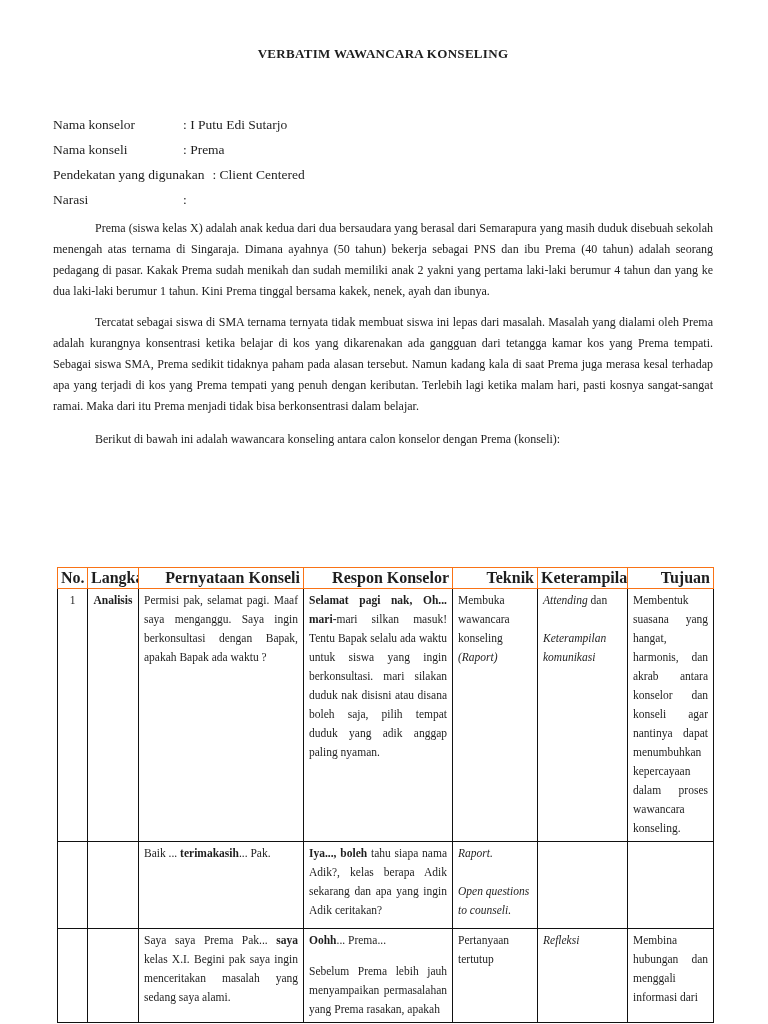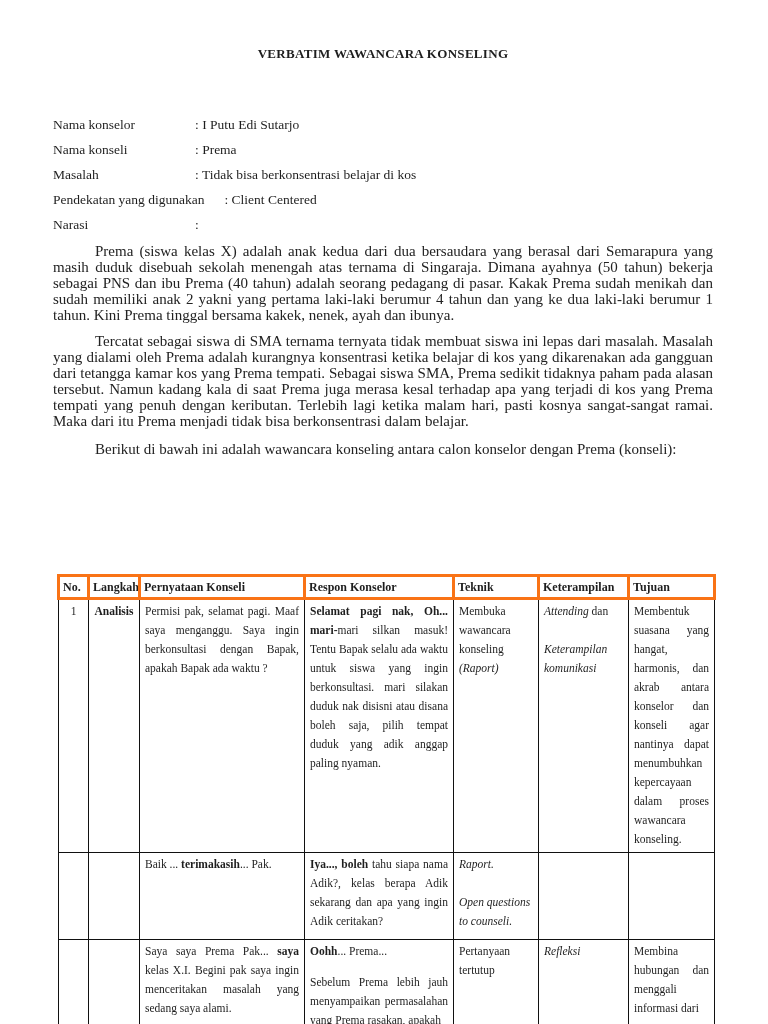--- a/index.html
+++ b/index.html
@@ -17,46 +17,46 @@
   .title {
     margin-top:46px;
     text-align:center;
     font-weight:bold;
     font-size:13px;
     letter-spacing:0.3px;
   }
   .info-block { margin-top:50px; }
   .info-row { display:flex; line-height:25px; font-size:13.5px; }
   .info-label { min-width:122px; white-space:nowrap; }
-  .info-value { margin-left:20px; white-space:nowrap; }
+  .info-value { margin-left:8px; white-space:nowrap; }
 
   .para {
-    font-size:15px;
-    line-height:16px;
+    font-size:12px;
+    line-height:21px;
     text-align:justify;
     text-indent:42px;
     color:#222;
   }
   .p1 { margin-top:6px; }
   .p2 { margin-top:10px; }
   .p3 { margin-top:12px; text-align:left; }
 
   table.vtable {
     margin-left:4px;
     margin-top:117px;
     width:656px;
     border-collapse:collapse;
     table-layout:fixed;
     font-size:11.5px;
   }
   .vtable th {
-    border:3px solid #f97316;
+    border:1px solid #f97316;
     font-weight:bold;
-    font-size:12px;
-    text-align:left;
+    font-size:16px;
+    text-align:right;
     padding:2px 3px;
     line-height:16px;
     height:16px;
     overflow:hidden;
   }
   .vtable td {
     border:1px solid #111;
     vertical-align:top;
     padding:2px 5px 3px 5px;
     line-height:19px;
@@ -81,24 +81,20 @@
   <div class="title">VERBATIM WAWANCARA KONSELING</div>
 
   <div class="info-block">
     <div class="info-row">
       <span class="info-label">Nama konselor</span>
       <span class="info-value">: I Putu Edi Sutarjo</span>
     </div>
     <div class="info-row">
       <span class="info-label">Nama konseli</span>
       <span class="info-value">: Prema</span>
-    </div>
-    <div class="info-row">
-      <span class="info-label">Masalah</span>
-      <span class="info-value">: Tidak bisa berkonsentrasi belajar di kos</span>
     </div>
     <div class="info-row">
       <span class="info-label">Pendekatan yang digunakan</span>
       <span class="info-value">: Client Centered</span>
     </div>
     <div class="info-row">
       <span class="info-label">Narasi</span>
       <span class="info-value">:</span>
     </div>
   </div>

